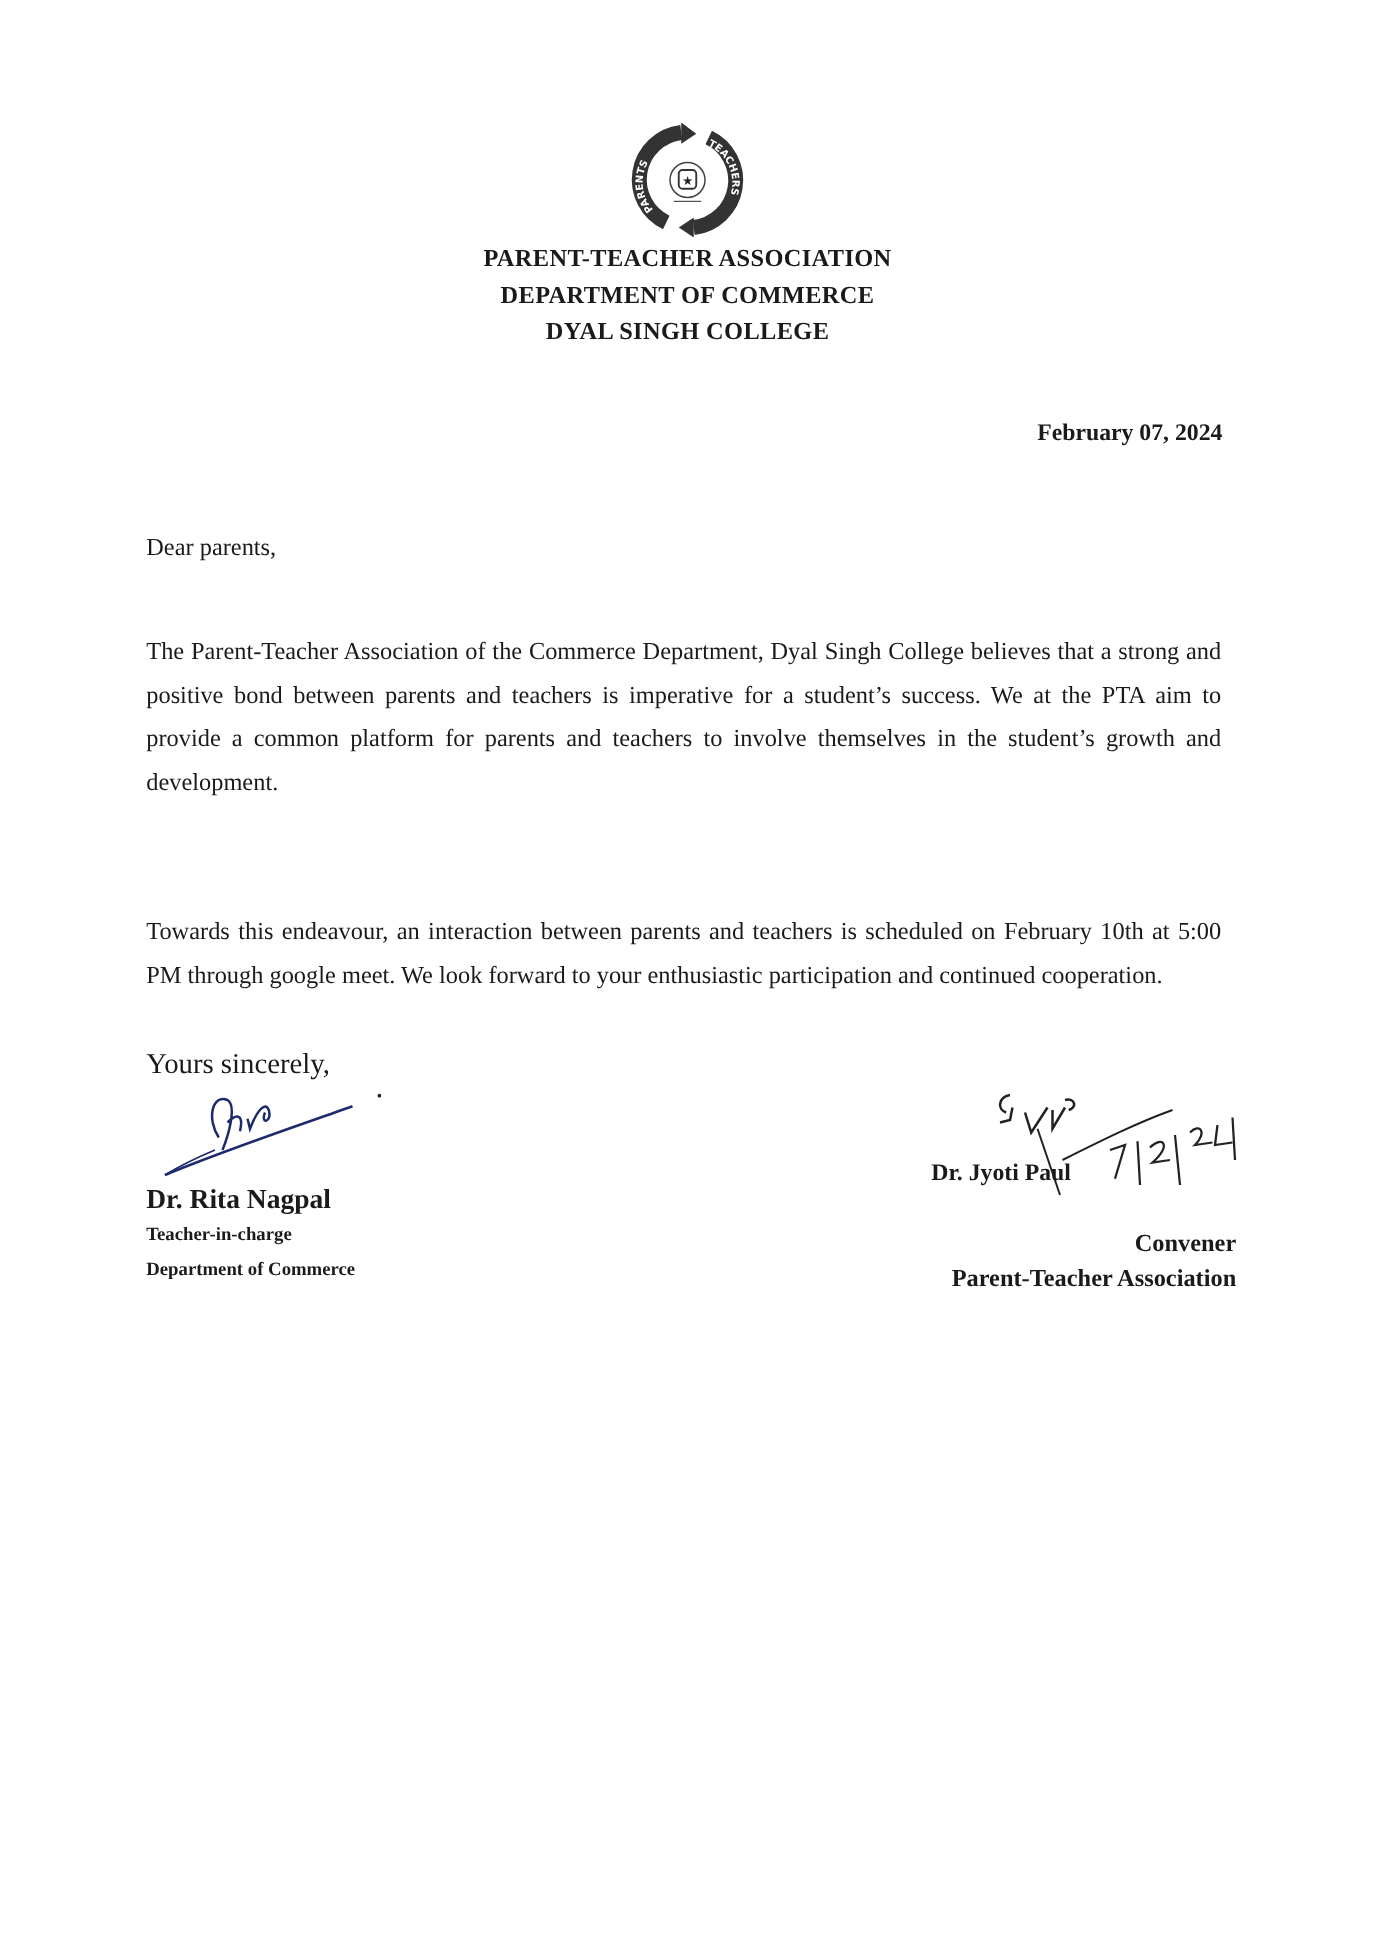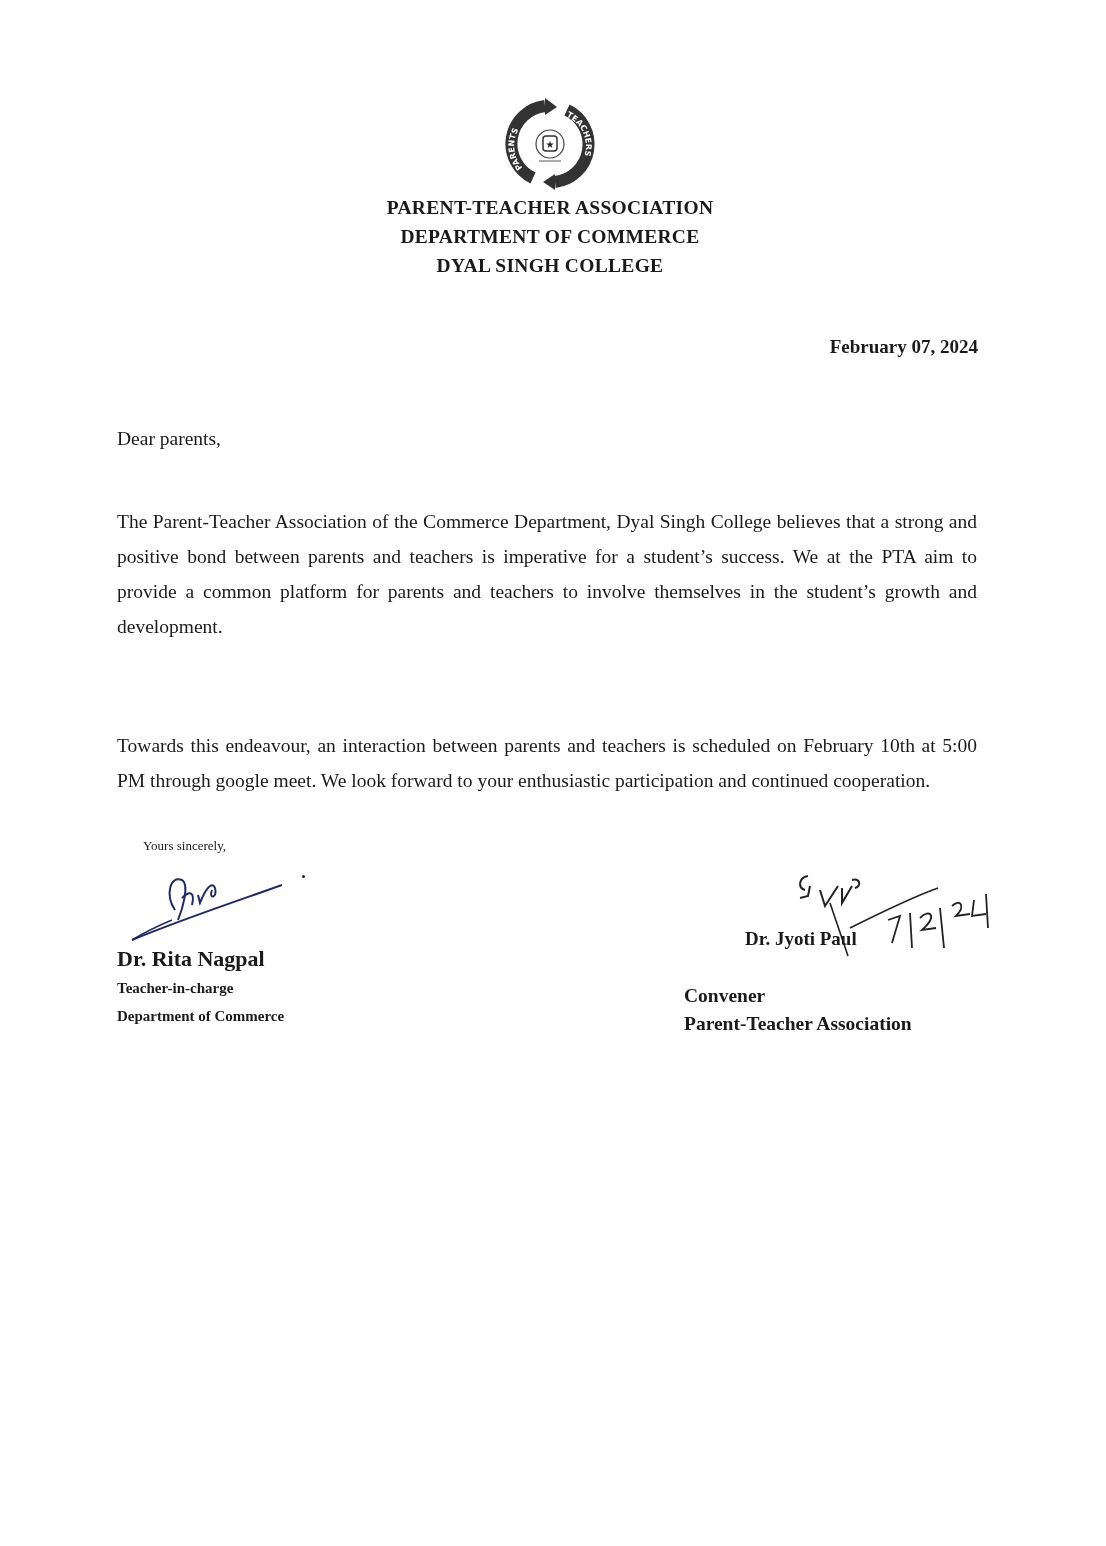--- a/index.html
+++ b/index.html
@@ -14,27 +14,27 @@
       letter-spacing: 0.3px;
     }
     .date { position: absolute; right: 128px; top: 336px; font-size: 19px; font-weight: bold; }
     .salutation { position: absolute; left: 117px; top: 428px; font-size: 19.5px; text-align: right; }
     .para {
       position: absolute; left: 117px; width: 860px; font-size: 19.5px;
       line-height: 35px; text-align: justify; text-align-last: left;
     }
     .p1 { top: 504px; }
     .p2 { top: 696px; margin-top: 32px; }
-    .closing { position: absolute; left: 117px; top: 838px; font-size: 13px; margin-left: 26px; }
+    .closing { position: absolute; left: 117px; top: 838px; font-size: 23px; }
     .sig-left-name { position: absolute; left: 117px; top: 946px; font-size: 22px; font-weight: bold; }
     .sig-left-title { position: absolute; left: 117px; top: 974px; font-size: 15px; font-weight: bold; line-height: 28px; }
     .sig-right-name { position: absolute; left: 745px; top: 928px; font-size: 19px; font-weight: bold; }
     .sig-right-title {
-      position: absolute; left: 684px; width: 265px; top: 982px; font-size: 19.5px;
-      font-weight: bold; line-height: 28px; text-align: left;
+      position: absolute; left: 724px; width: 265px; top: 982px; font-size: 19.5px;
+      font-weight: bold; line-height: 28px; text-align: right;
     }
     .sig-svg { position: absolute; pointer-events: none; }
     .stray-dot { position: absolute; left: 302px; top: 875px; width: 3px; height: 3px; background: #222; border-radius: 50%; }
   </style>
 </head>
 <body>
 
 <div class="logo">
   <svg width="110" height="92" viewBox="0 0 110 92">
     <defs>

